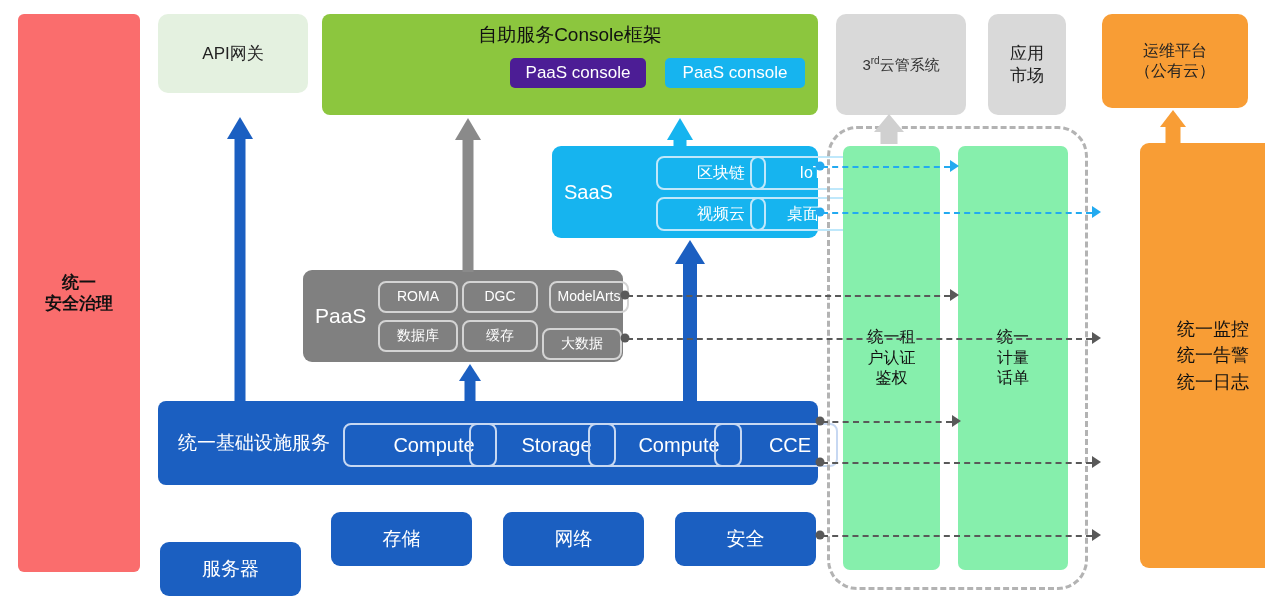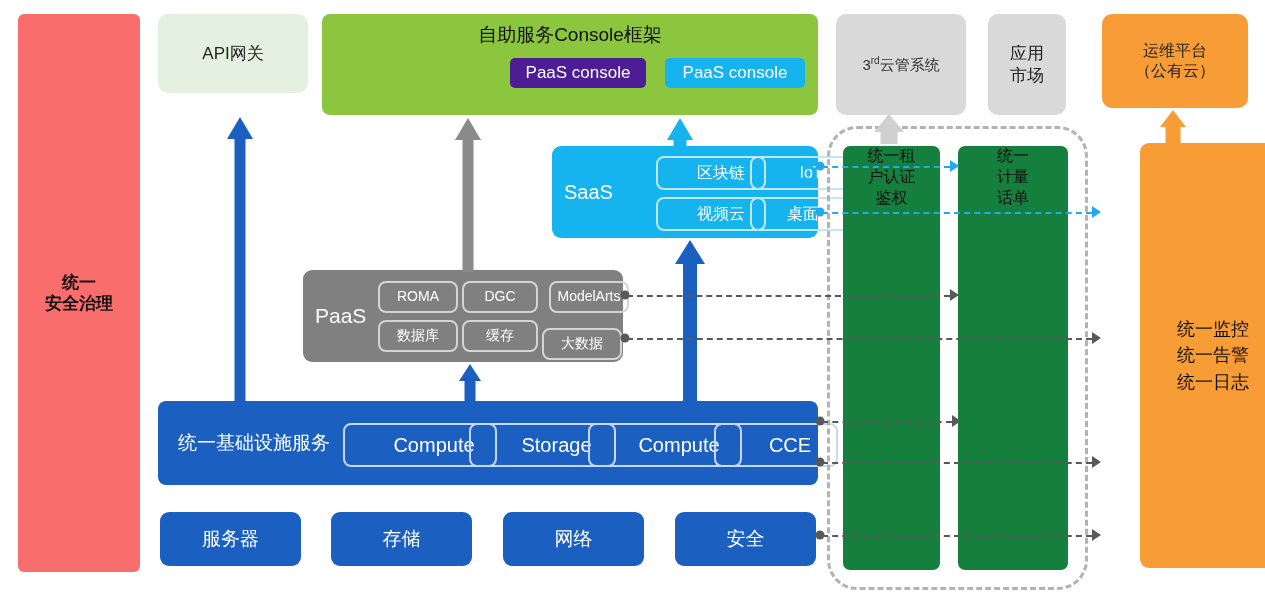--- a/index.html
+++ b/index.html
@@ -54,28 +54,28 @@
   #infra{left:158px;top:401px;width:660px;height:84px;background:#1b5fc1;border-radius:8px;}
   #infra-label{position:absolute;left:20px;top:50%;transform:translateY(-50%);color:#fff;font-size:19px;}
   .infra-chip{position:absolute;top:22px;height:40px;border:2px solid #c7d8f2;border-radius:8px;display:flex;align-items:center;justify-content:center;color:#fff;font-size:20px;padding-left:28px;}
   #ic-0{left:185px;width:122px;}
   #ic-1{left:311px;width:115px;}
   #ic-2{left:430px;width:122px;}
   #ic-3{left:556px;width:92px;}
 
   
   .bottom-box{position:absolute;top:512px;height:54px;background:#1b5fc1;border-radius:9px;display:flex;align-items:center;justify-content:center;color:#fff;font-size:19px;}
-  #bb-0{left:160px;width:141px;}
+  #bb-0{left:160px;width:141px;margin-top:30px;}
   #bb-1{left:331px;width:141px;}
   #bb-2{left:503px;width:141px;}
   #bb-3{left:675px;width:141px;}
 
   
   #dashed-container{position:absolute;left:827px;top:126px;width:261px;height:464px;border:3px dashed #b3b3b3;border-radius:30px;box-sizing:border-box;}
-  .gray-col{position:absolute;background:#15803d;border-radius:7px;display:flex;align-items:flex-start;justify-content:center;text-align:center;color:#111;font-size:16px;line-height:1.3;}
+  .gray-col{position:absolute;background:#86efac;border-radius:7px;display:flex;align-items:center;justify-content:center;text-align:center;color:#111;font-size:16px;line-height:1.3;}
   #gcol-0{left:843px;top:146px;width:97px;height:424px;}
   #gcol-1{left:958px;top:146px;width:110px;height:424px;}
 
   
   #ops-right{left:1102px;top:143px;width:146px;height:425px;background:#f89d35;border-radius:9px;color:#111;font-size:18px;line-height:1.45;margin-left:38px;}
 
   
   .varrow{position:absolute;}
   .varrow .shaft{position:absolute;left:50%;transform:translateX(-50%);bottom:0;}
   .varrow .head{position:absolute;left:50%;transform:translateX(-50%);top:0;width:0;height:0;border-left:13px solid transparent;border-right:13px solid transparent;}

